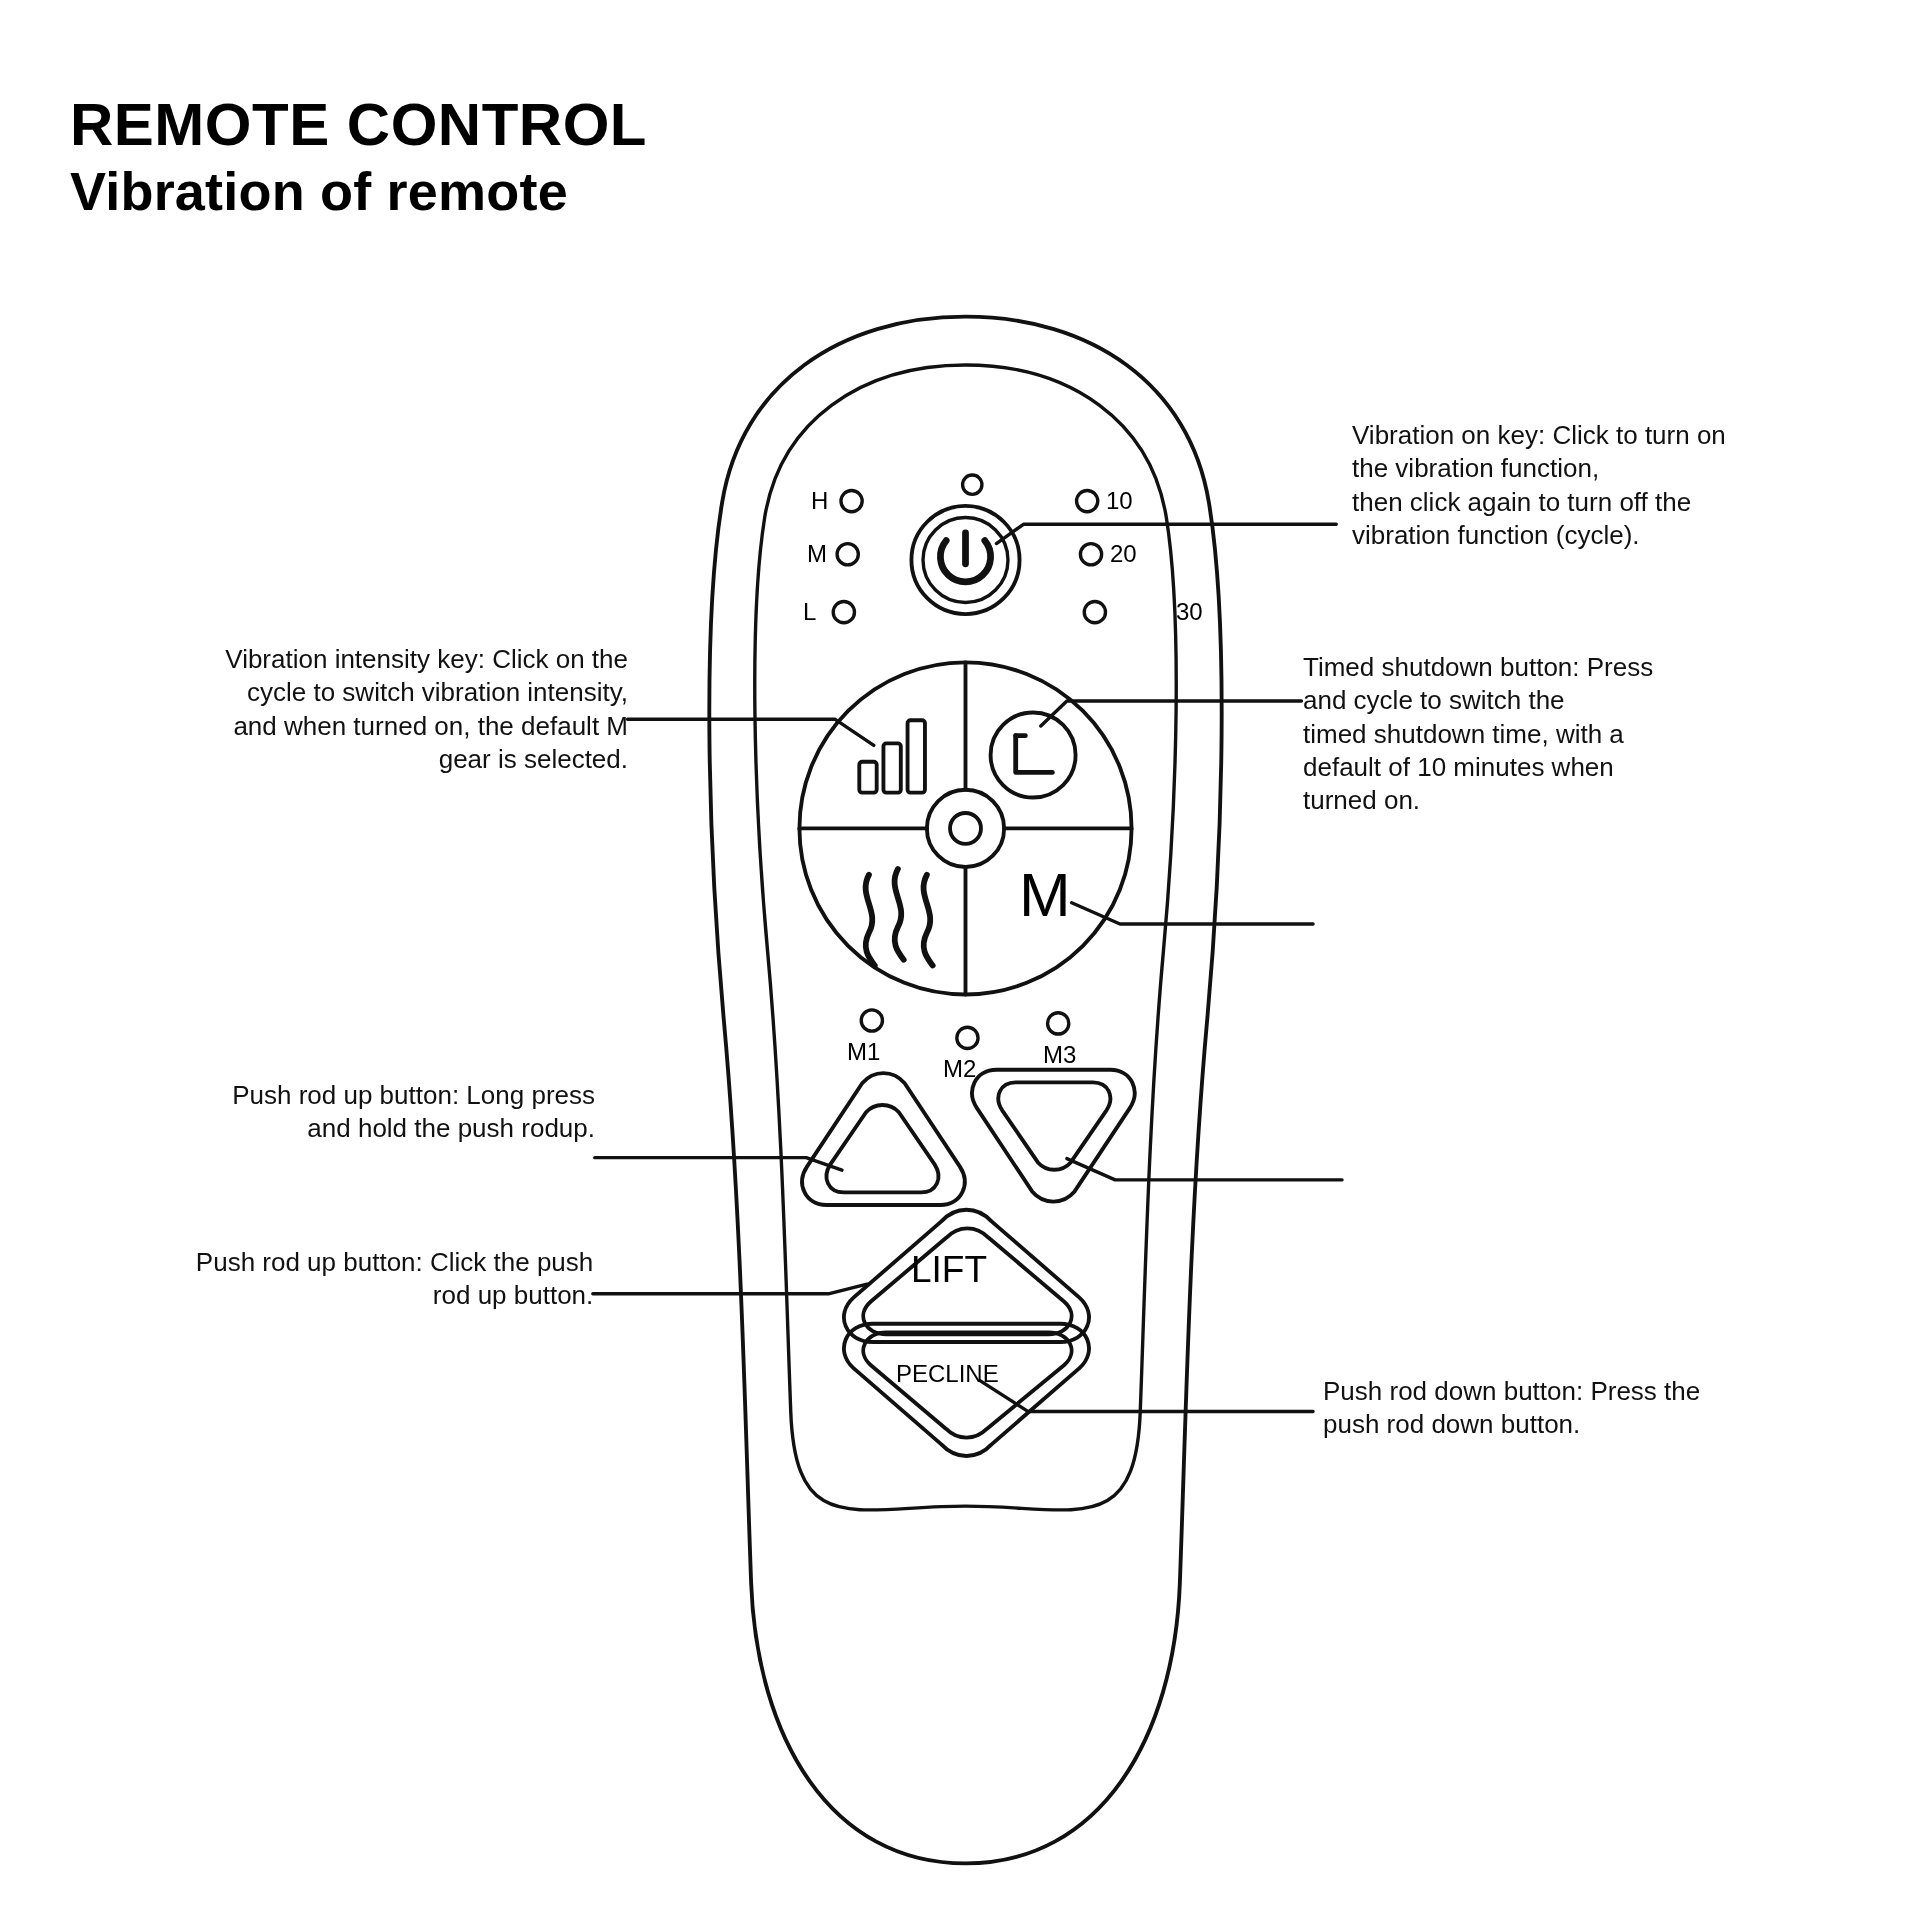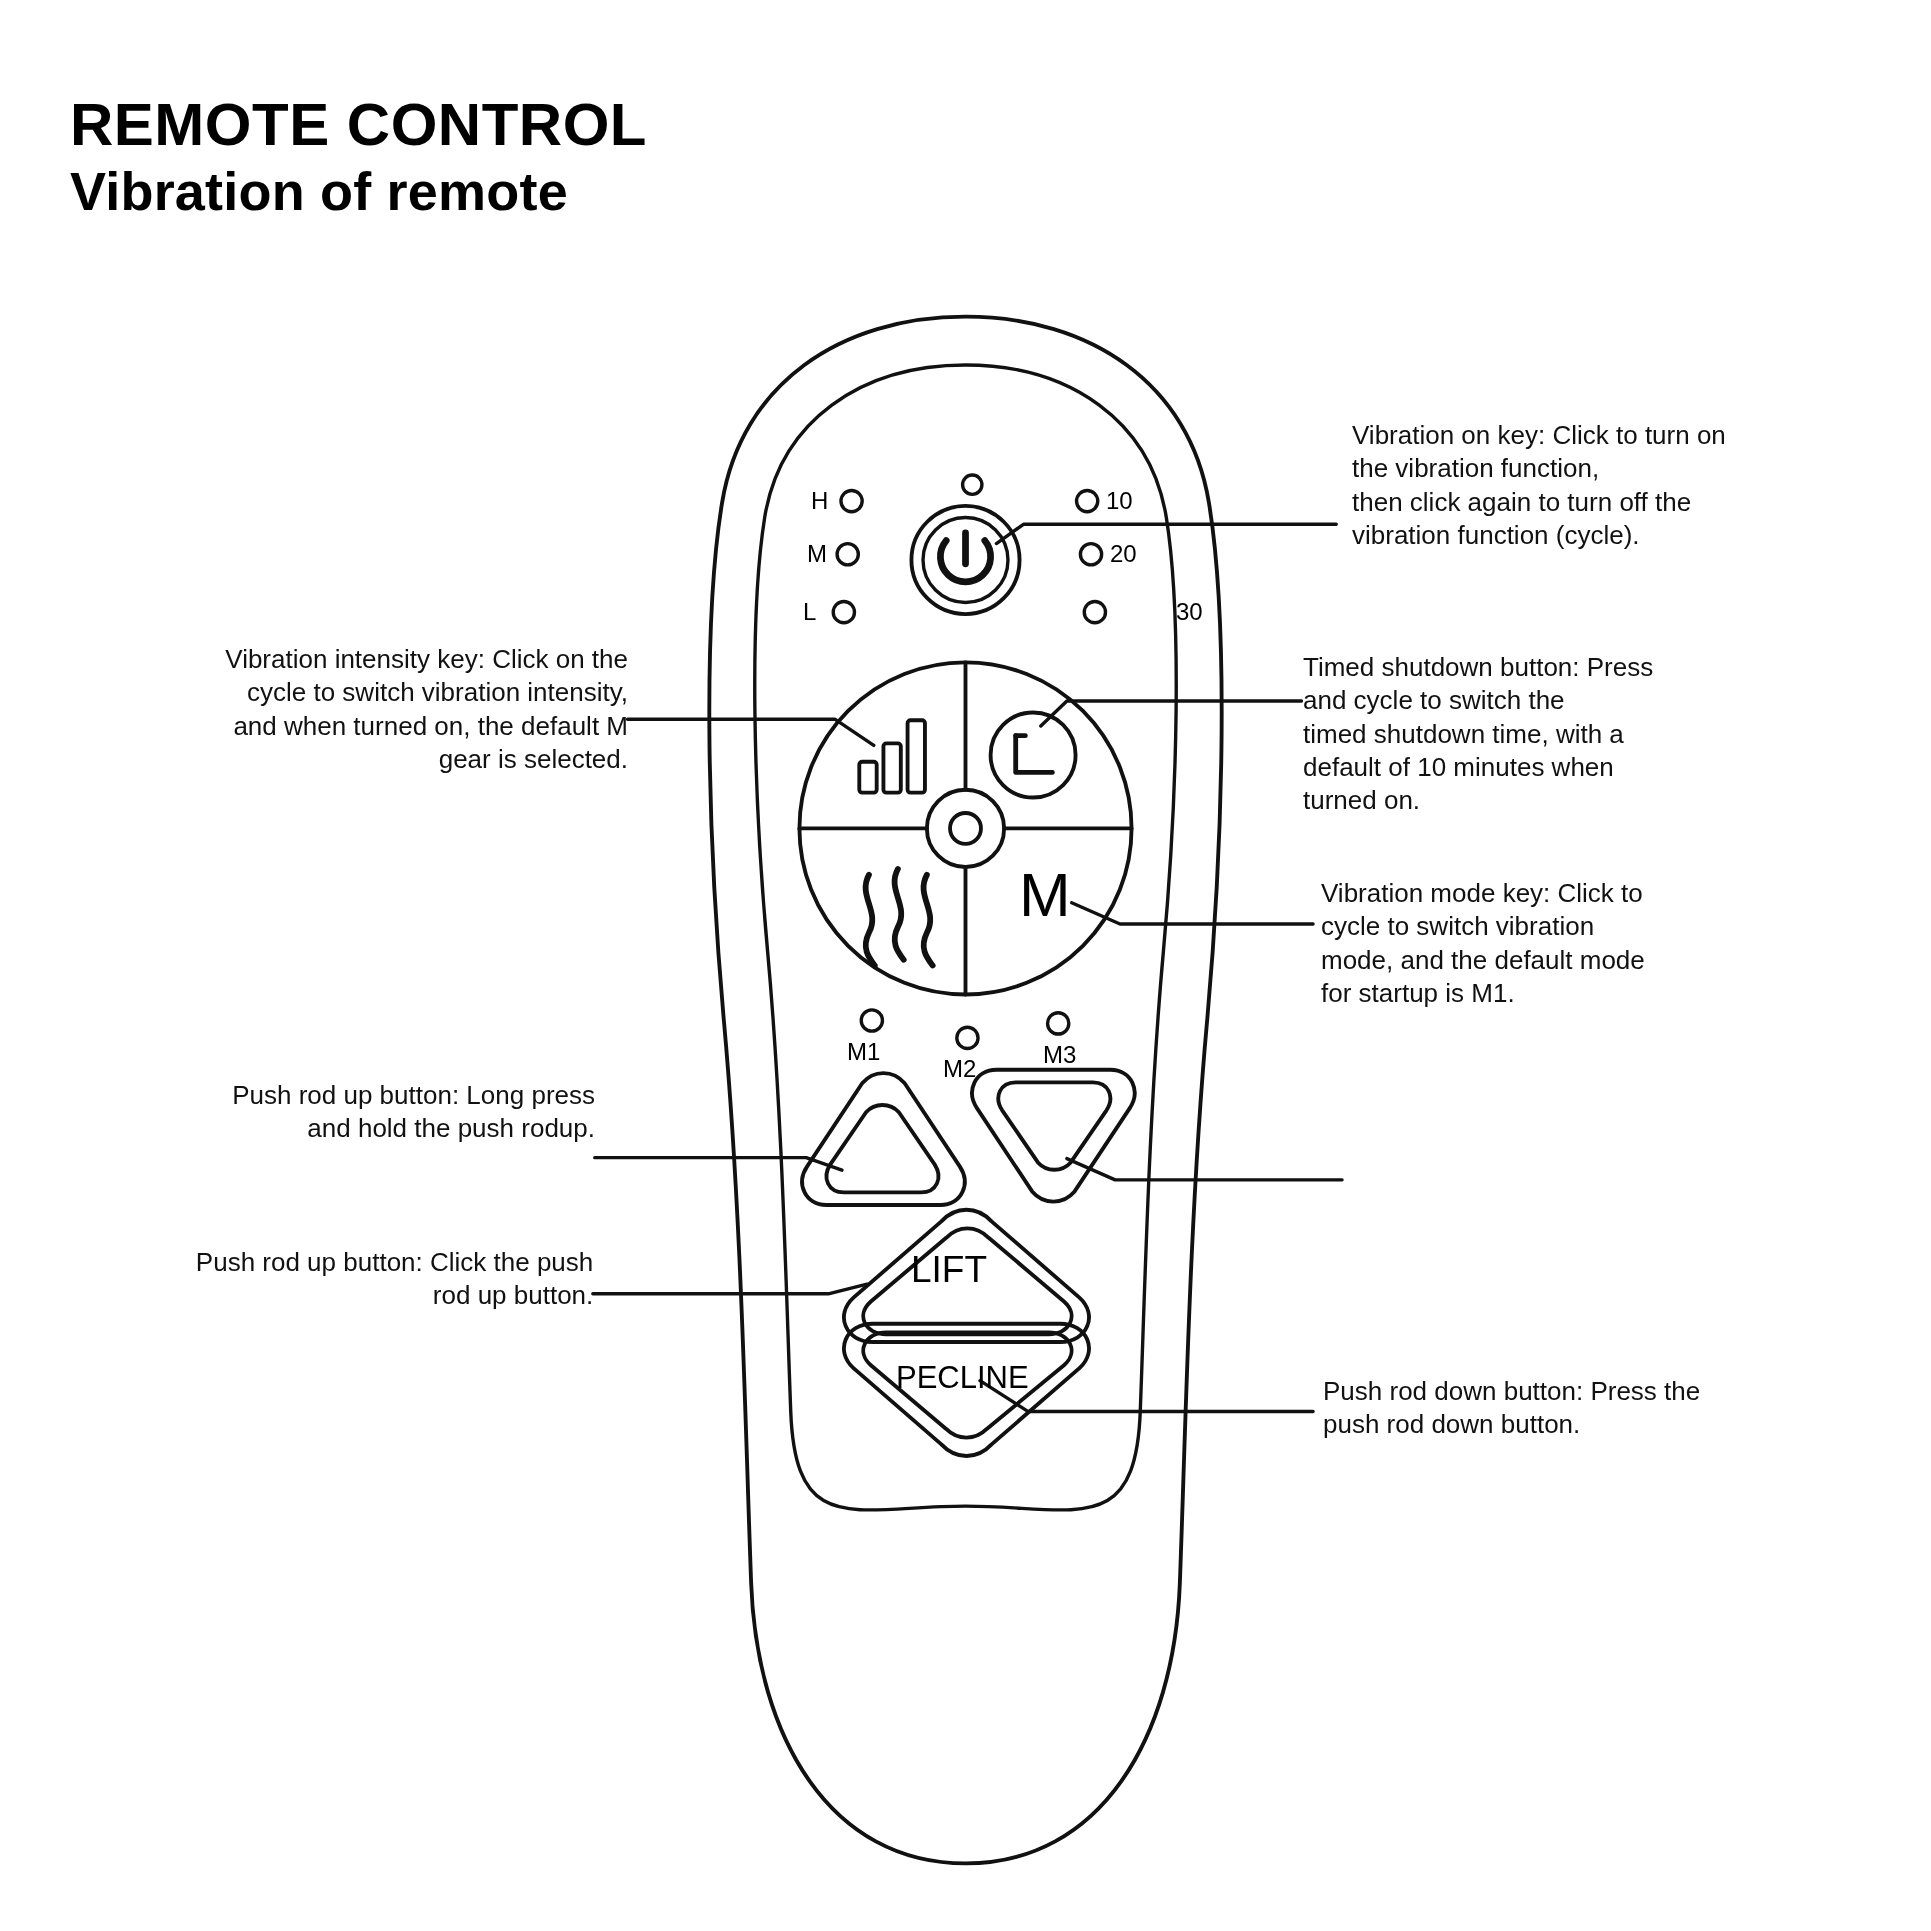--- a/index.html
+++ b/index.html
@@ -229,37 +229,33 @@
   <div class="lbl" style="left:1110px; top:540px;">20</div>
   <div class="lbl" style="left:1164px; top:598px;margin-left:12px;">30</div>
 
   <div class="lbl-big" style="left:1019px; top:859px;">M</div>
 
   <div class="lbl" style="left:847px; top:1038px;">M1</div>
   <div class="lbl" style="left:943px; top:1055px;">M2</div>
   <div class="lbl" style="left:1035px; top:1041px;margin-left:8px;">M3</div>
 
   <div class="lbl" style="left:911px; top:1249px; font-size:37px;">LIFT</div>
-  <div class="lbl" style="left:896px; top:1360px; font-size:31px;">PECLINE</div>
+  <div class="lbl" style="left:896px; top:1360px; font-size:24px;">PECLINE</div>
 
   <div class="callout right" style="left:1352px; top:419px; width:560px;">Vibration on key: Click to turn on
 the vibration function,
 then click again to turn off the
 vibration function (cycle).</div>
 
   <div class="callout right" style="left:1303px; top:651px; width:560px;">Timed shutdown button: Press
 and cycle to switch the
 timed shutdown time, with a
 default of 10 minutes when
 turned on.</div>
 
-  <div class="callout right" style="left:1321px; top:877px; width:560px;">Vibration mode key: Click to
-cycle to switch vibration
-mode, and the default mode
-for startup is M1.</div>
 
   <div class="callout left" style="left:39px; top:643px; width:589px;">Vibration intensity key: Click on the
 cycle to switch vibration intensity,
 and when turned on, the default M
 gear is selected.</div>
 
   <div class="callout left" style="left:39px; top:1079px; width:556px;">Push rod up button: Long press
 and hold the push rodup.</div>
 
 

